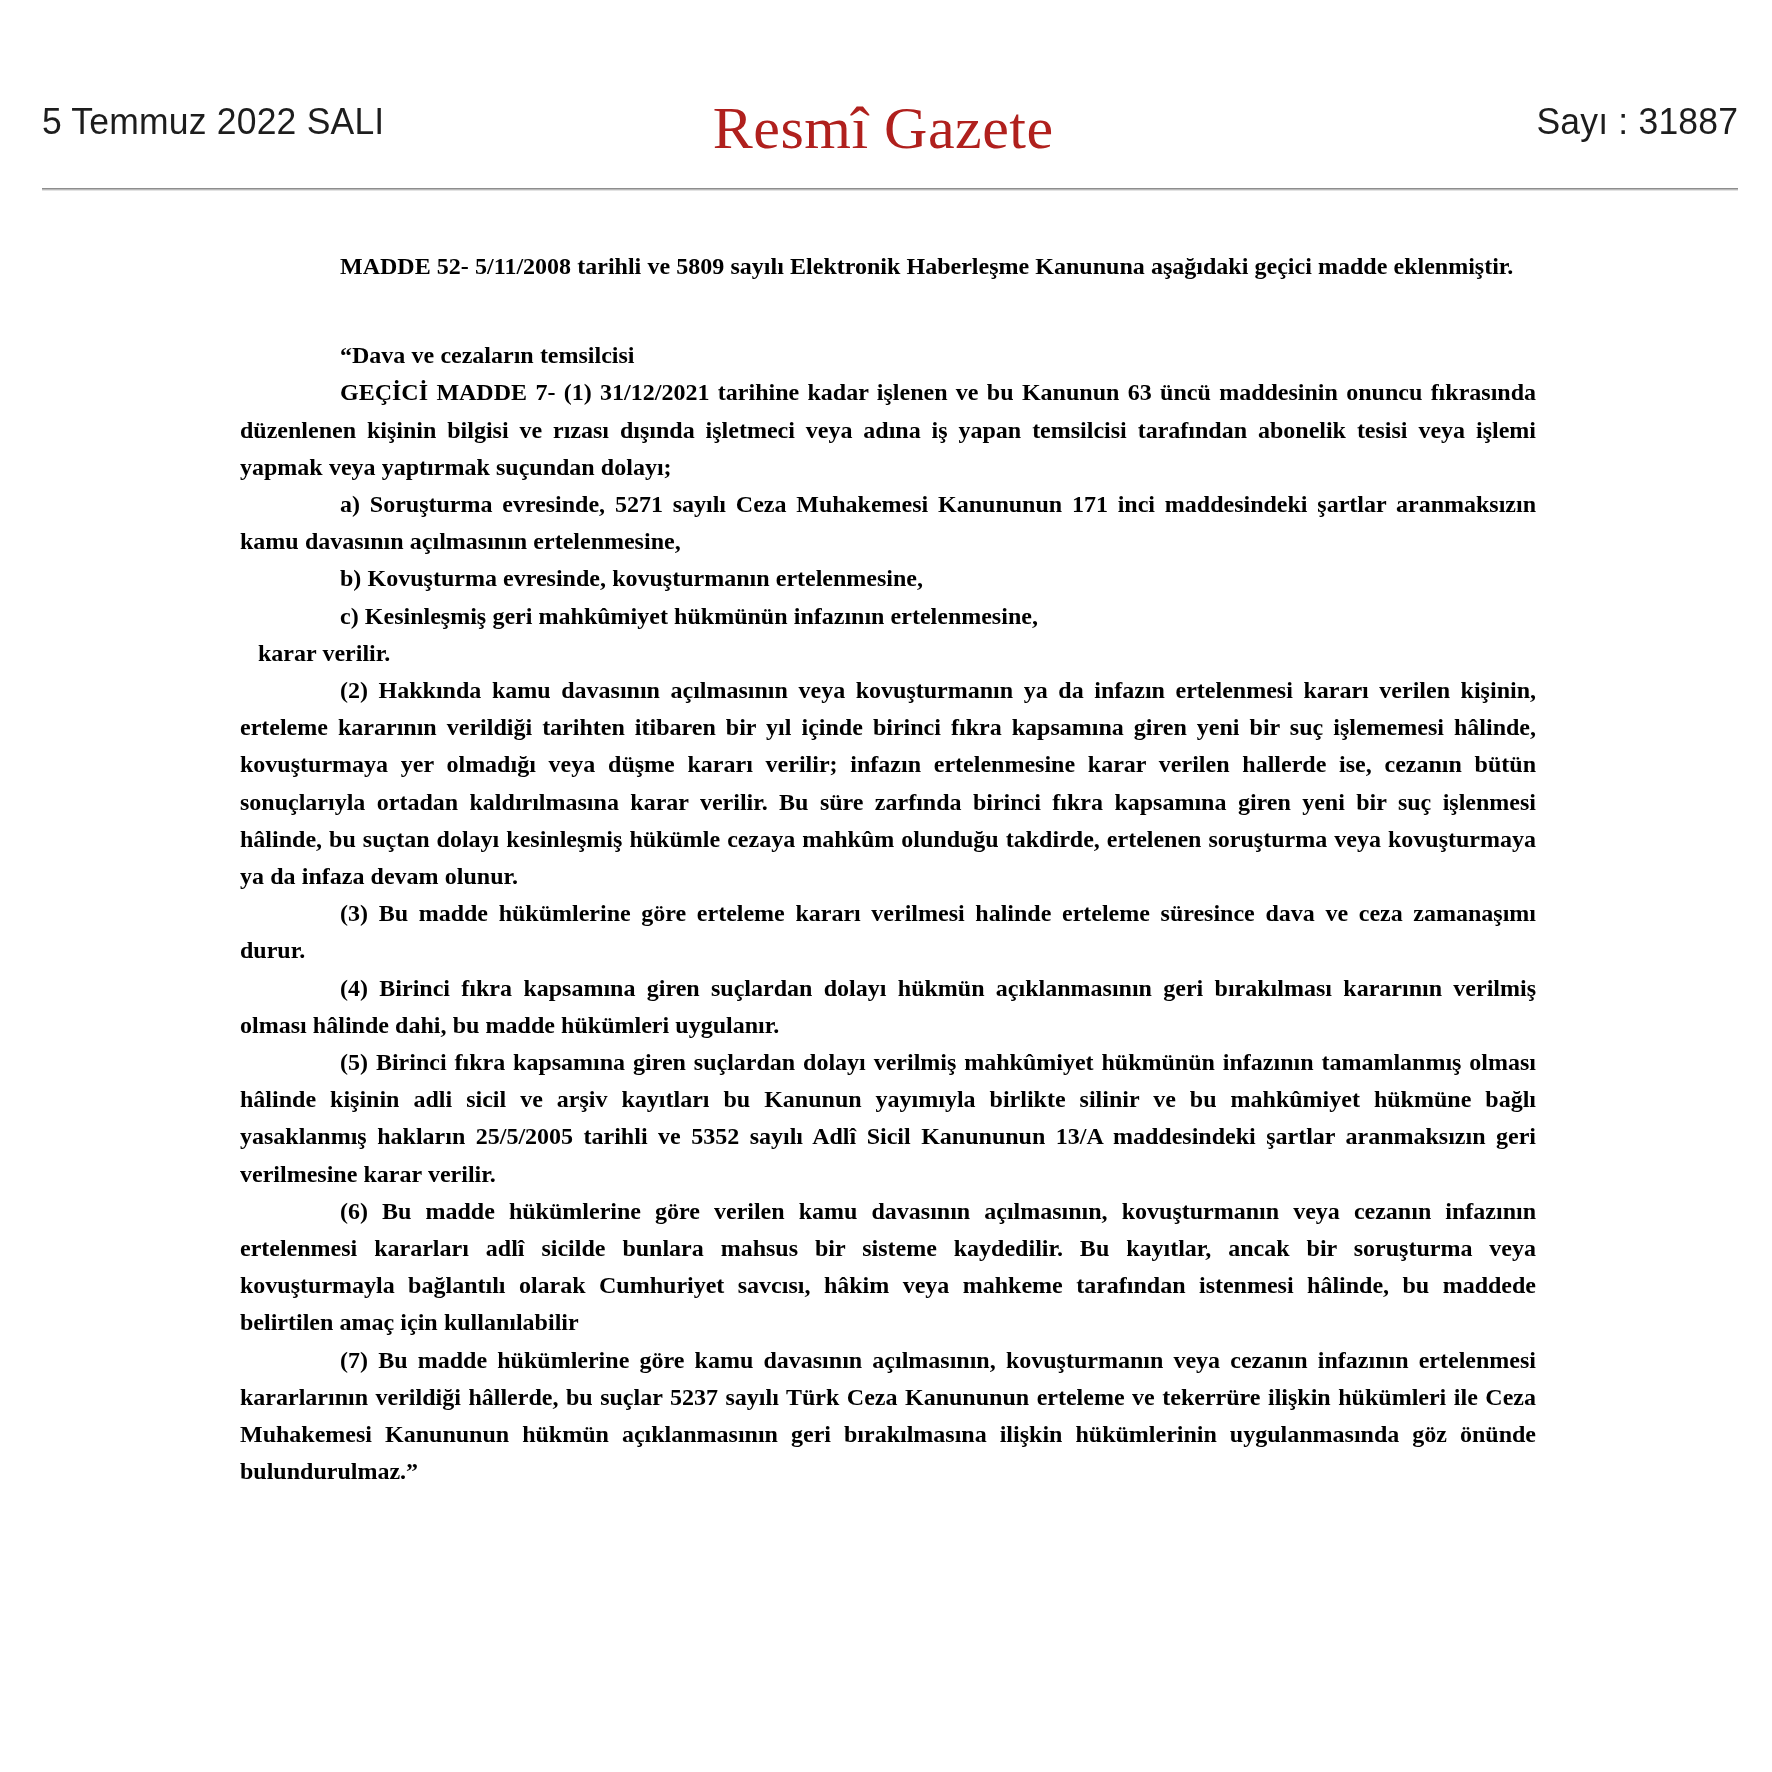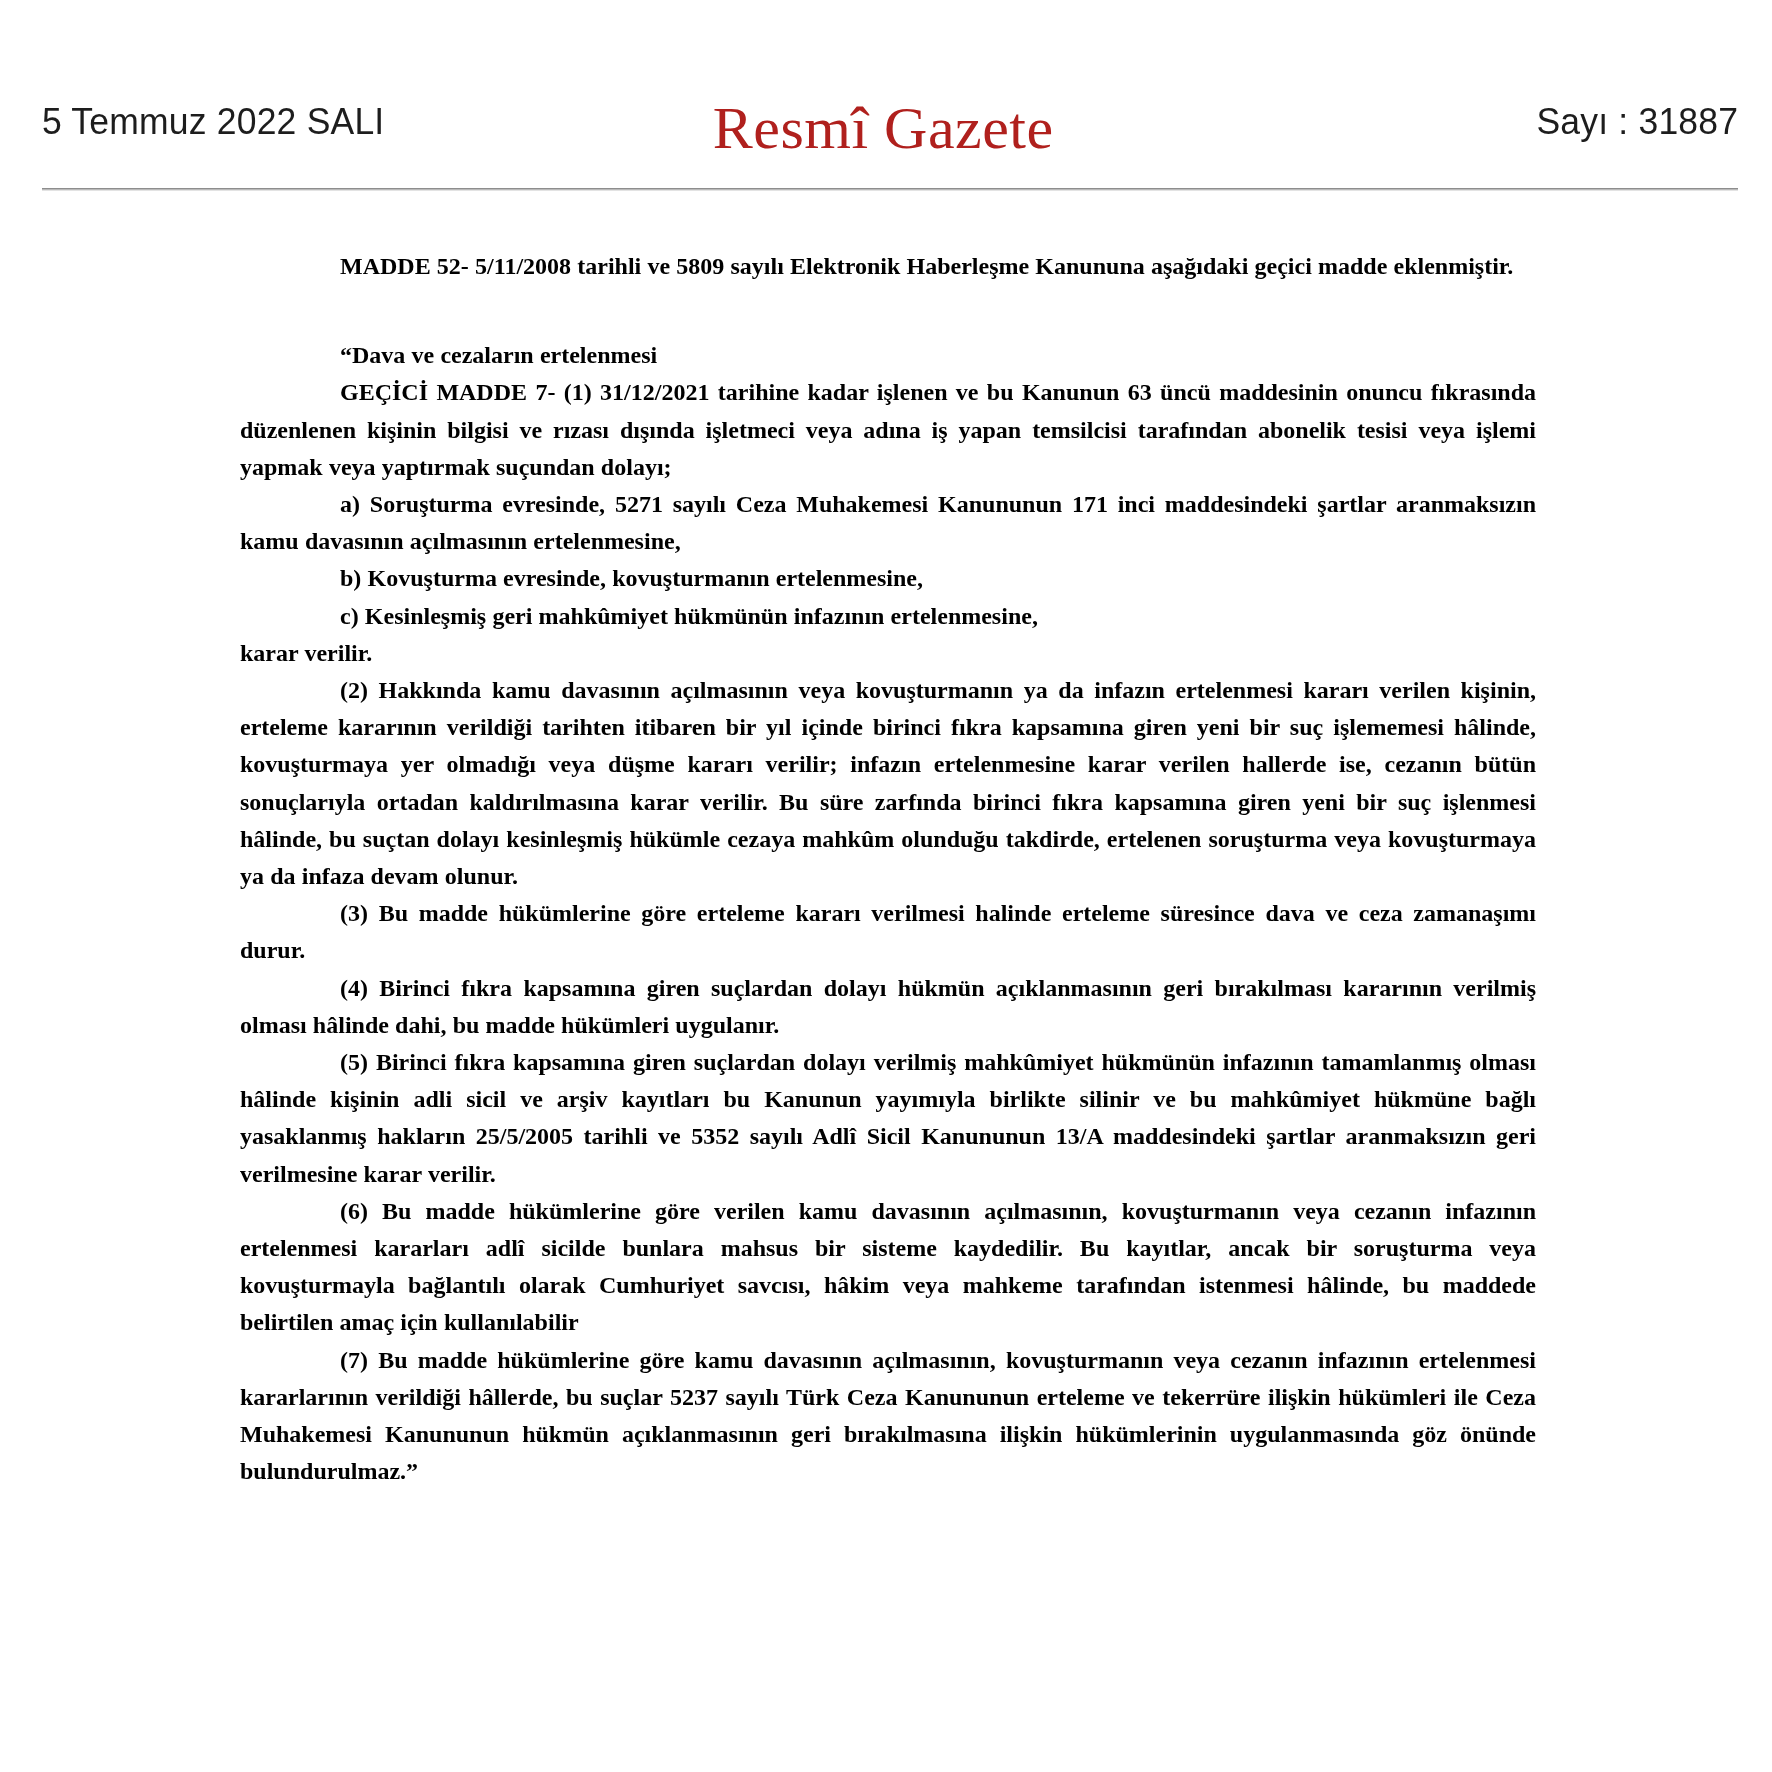--- a/index.html
+++ b/index.html
@@ -73,40 +73,40 @@
     margin: 0;
     font-size: 24px;
     font-weight: 700;
     line-height: 37.2px;
     text-align: justify;
     text-justify: inter-word;
     text-indent: 100px;
     hyphens: manual;
     word-spacing: 0.2px;
   }
-  .para.no-indent { text-indent: 0; }
+  .para.no-indent { text-indent: 0; margin-left: 18px; }
   .para.flush-left { text-align: left; }
   .spacer-block { height: 52px; }
 </style>
 </head>
 <body>
 
 <div class="masthead">
   <div class="masthead-date">5 Temmuz 2022 SALI</div>
   <div class="masthead-title">Resmî Gazete</div>
   <div class="masthead-issue">Sayı : 31887</div>
 </div>
 <div class="header-rule"></div>
 
 <div class="doc-body">
   <p class="para">MADDE 52- 5/11/2008 tarihli ve 5809 sayılı Elektronik Haberleşme Kanununa aşağıdaki geçici madde eklenmiştir.</p>
 
   <div class="spacer-block"></div>
 
-  <p class="para flush-left">“Dava ve cezaların ertelenmesi</p>
+  <p class="para flush-left">“Dava ve cezaların temsilcisi</p>
   <p class="para">GEÇİCİ MADDE 7- (1) 31/12/2021 tarihine kadar işlenen ve bu Kanunun 63 üncü maddesinin onuncu fıkrasında düzenlenen kişinin bilgisi ve rızası dışında işletmeci veya adına iş yapan temsilcisi tarafından abonelik tesisi veya işlemi yapmak veya yaptırmak suçundan dolayı;</p>
   <p class="para">a) Soruşturma evresinde, 5271 sayılı Ceza Muhakemesi Kanununun 171 inci maddesindeki şartlar aranmaksızın kamu davasının açılmasının ertelenmesine,</p>
   <p class="para flush-left">b) Kovuşturma evresinde, kovuşturmanın ertelenmesine,</p>
   <p class="para flush-left">c) Kesinleşmiş geri mahkûmiyet hükmünün infazının ertelenmesine,</p>
   <p class="para no-indent flush-left">karar verilir.</p>
   <p class="para">(2) Hakkında kamu davasının açılmasının veya kovuşturmanın ya da infazın ertelenmesi kararı verilen kişinin, erteleme kararının verildiği tarihten itibaren bir yıl içinde birinci fıkra kapsamına giren yeni bir suç işlememesi hâlinde, kovuşturmaya yer olmadığı veya düşme kararı verilir; infazın ertelenmesine karar verilen hallerde ise, cezanın bütün sonuçlarıyla ortadan kaldırılmasına karar verilir. Bu süre zarfında birinci fıkra kapsamına giren yeni bir suç işlenmesi hâlinde, bu suçtan dolayı kesinleşmiş hükümle cezaya mahkûm olunduğu takdirde, ertelenen soruşturma veya kovuşturmaya ya da infaza devam olunur.</p>
   <p class="para">(3) Bu madde hükümlerine göre erteleme kararı verilmesi halinde erteleme süresince dava ve ceza zamanaşımı durur.</p>
   <p class="para">(4) Birinci fıkra kapsamına giren suçlardan dolayı hükmün açıklanmasının geri bırakılması kararının verilmiş olması hâlinde dahi, bu madde hükümleri uygulanır.</p>
   <p class="para">(5) Birinci fıkra kapsamına giren suçlardan dolayı verilmiş mahkûmiyet hükmünün infazının tamamlanmış olması hâlinde kişinin adli sicil ve arşiv kayıtları bu Kanunun yayımıyla birlikte silinir ve bu mahkûmiyet hükmüne bağlı yasaklanmış hakların 25/5/2005 tarihli ve 5352 sayılı Adlî Sicil Kanununun 13/A maddesindeki şartlar aranmaksızın geri verilmesine karar verilir.</p>
   <p class="para">(6) Bu madde hükümlerine göre verilen kamu davasının açılmasının, kovuşturmanın veya cezanın infazının ertelenmesi kararları adlî sicilde bunlara mahsus bir sisteme kaydedilir. Bu kayıtlar, ancak bir soruşturma veya kovuşturmayla bağlantılı olarak Cumhuriyet savcısı, hâkim veya mahkeme tarafından istenmesi hâlinde, bu maddede belirtilen amaç için kullanılabilir</p>

